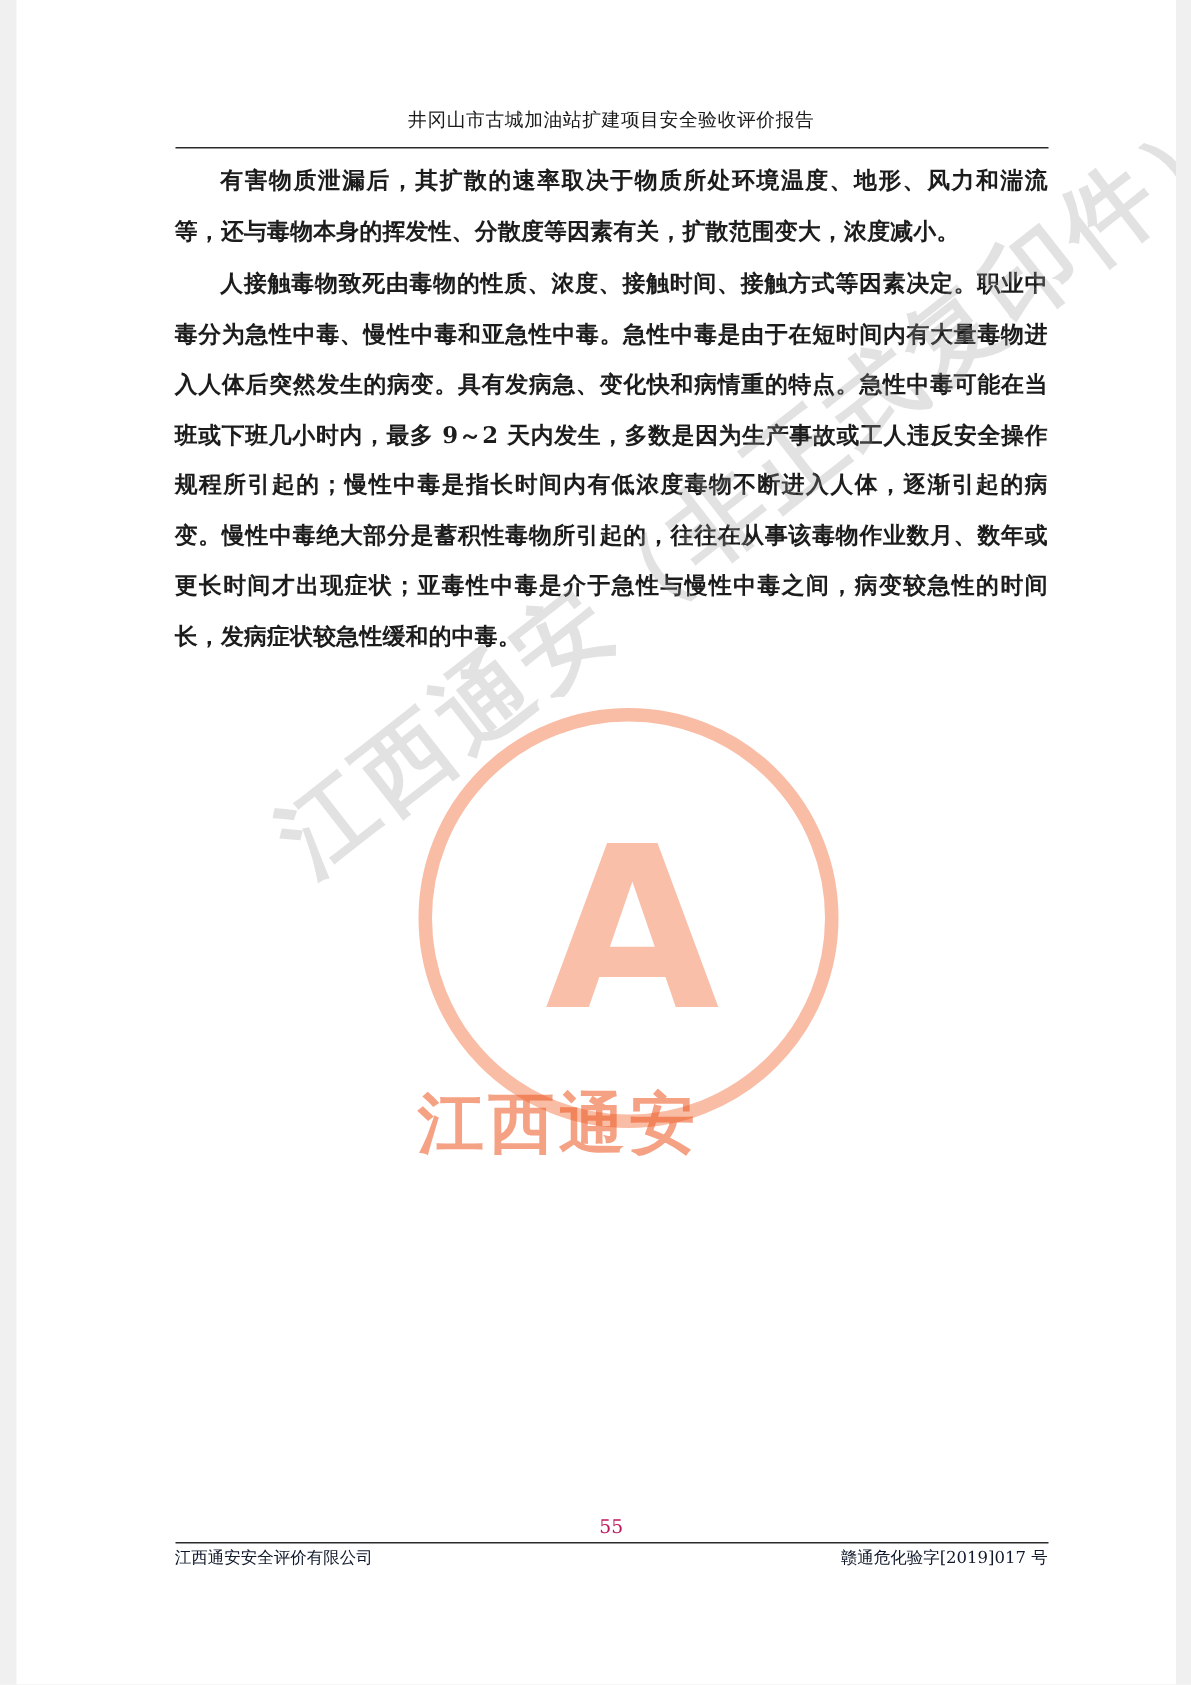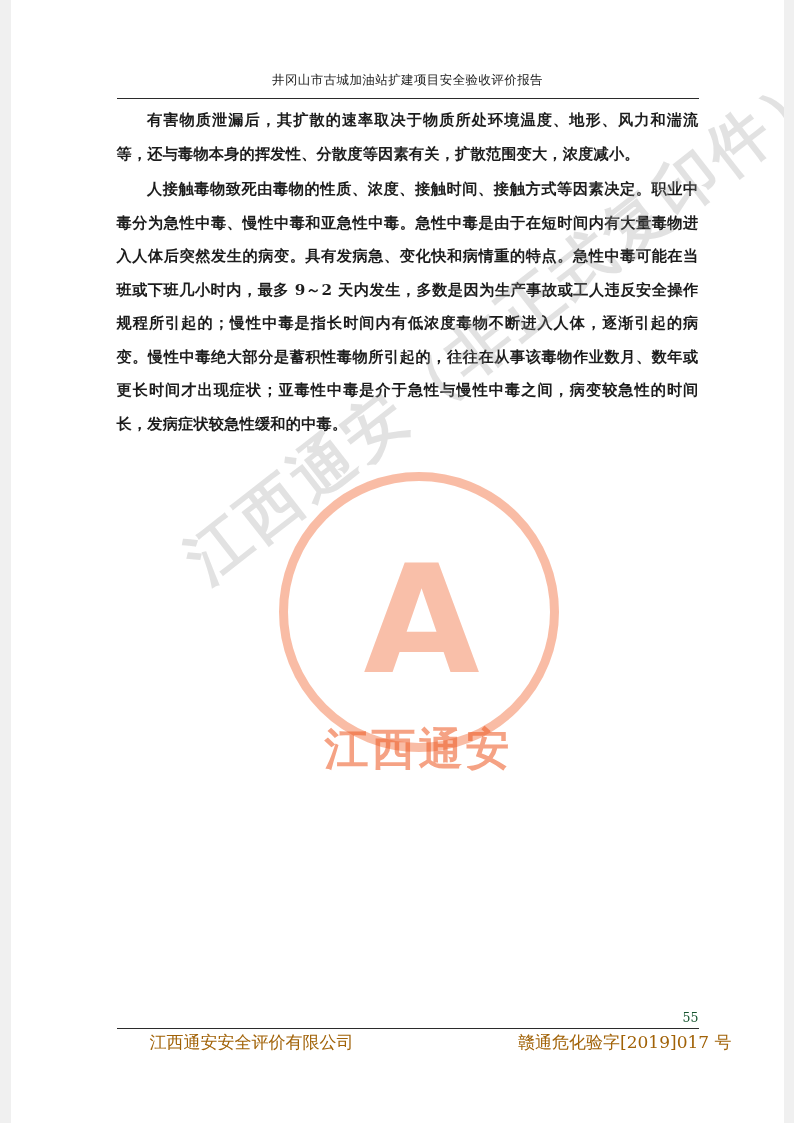--- a/index.html
+++ b/index.html
@@ -92,21 +92,20 @@
     font-size: 150px;
     font-weight: bold;
     color: rgba(241, 96, 40, 0.40);
     letter-spacing: -6px;
   }
   .wm-brand {
     position: absolute;
     left: 268px;
     top: 720px;
     width: 280px;
-    text-align: center;
     font-family: "DejaVu Sans", sans-serif;
     font-size: 44px;
     font-weight: bold;
     color: rgba(236, 86, 31, 0.55);
     letter-spacing: 3px;
   }
   .wm-diag {
     position: absolute;
     left: 150px;
     top: 430px;
@@ -120,44 +119,43 @@
     white-space: nowrap;
     letter-spacing: 4px;
   }
 
   
   .page-number {
     position: absolute;
     top: 1010px;
     left: 106px;
     width: 582px;
-    text-align: right;
+    text-align: center;
     font-size: 12.5px;
-    color: #14532d;
+    color: #be185d;
     font-family: "DejaVu Serif", "Liberation Serif", serif;
   }
   .footer-rule {
     position: absolute;
     top: 1028px;
     left: 106px;
     width: 582px;
     height: 0;
     border-top: 1.1px solid #2b2b2b;
   }
   .footer {
     position: absolute;
     top: 1031px;
     left: 106px;
     width: 582px;
     display: flex;
     justify-content: space-between;
-    font-size: 17px;
-    color: #a16207;
+    font-size: 11px;
+    color: #0f172a;
     font-family: "DejaVu Serif", "Liberation Serif", serif;
-    margin-left: 33px;
   }
 </style>
 </head>
 <body>
 
 <div class="page">
 
   <div class="header">井冈山市古城加油站扩建项目安全验收评价报告</div>
   <div class="header-rule"></div>
 

